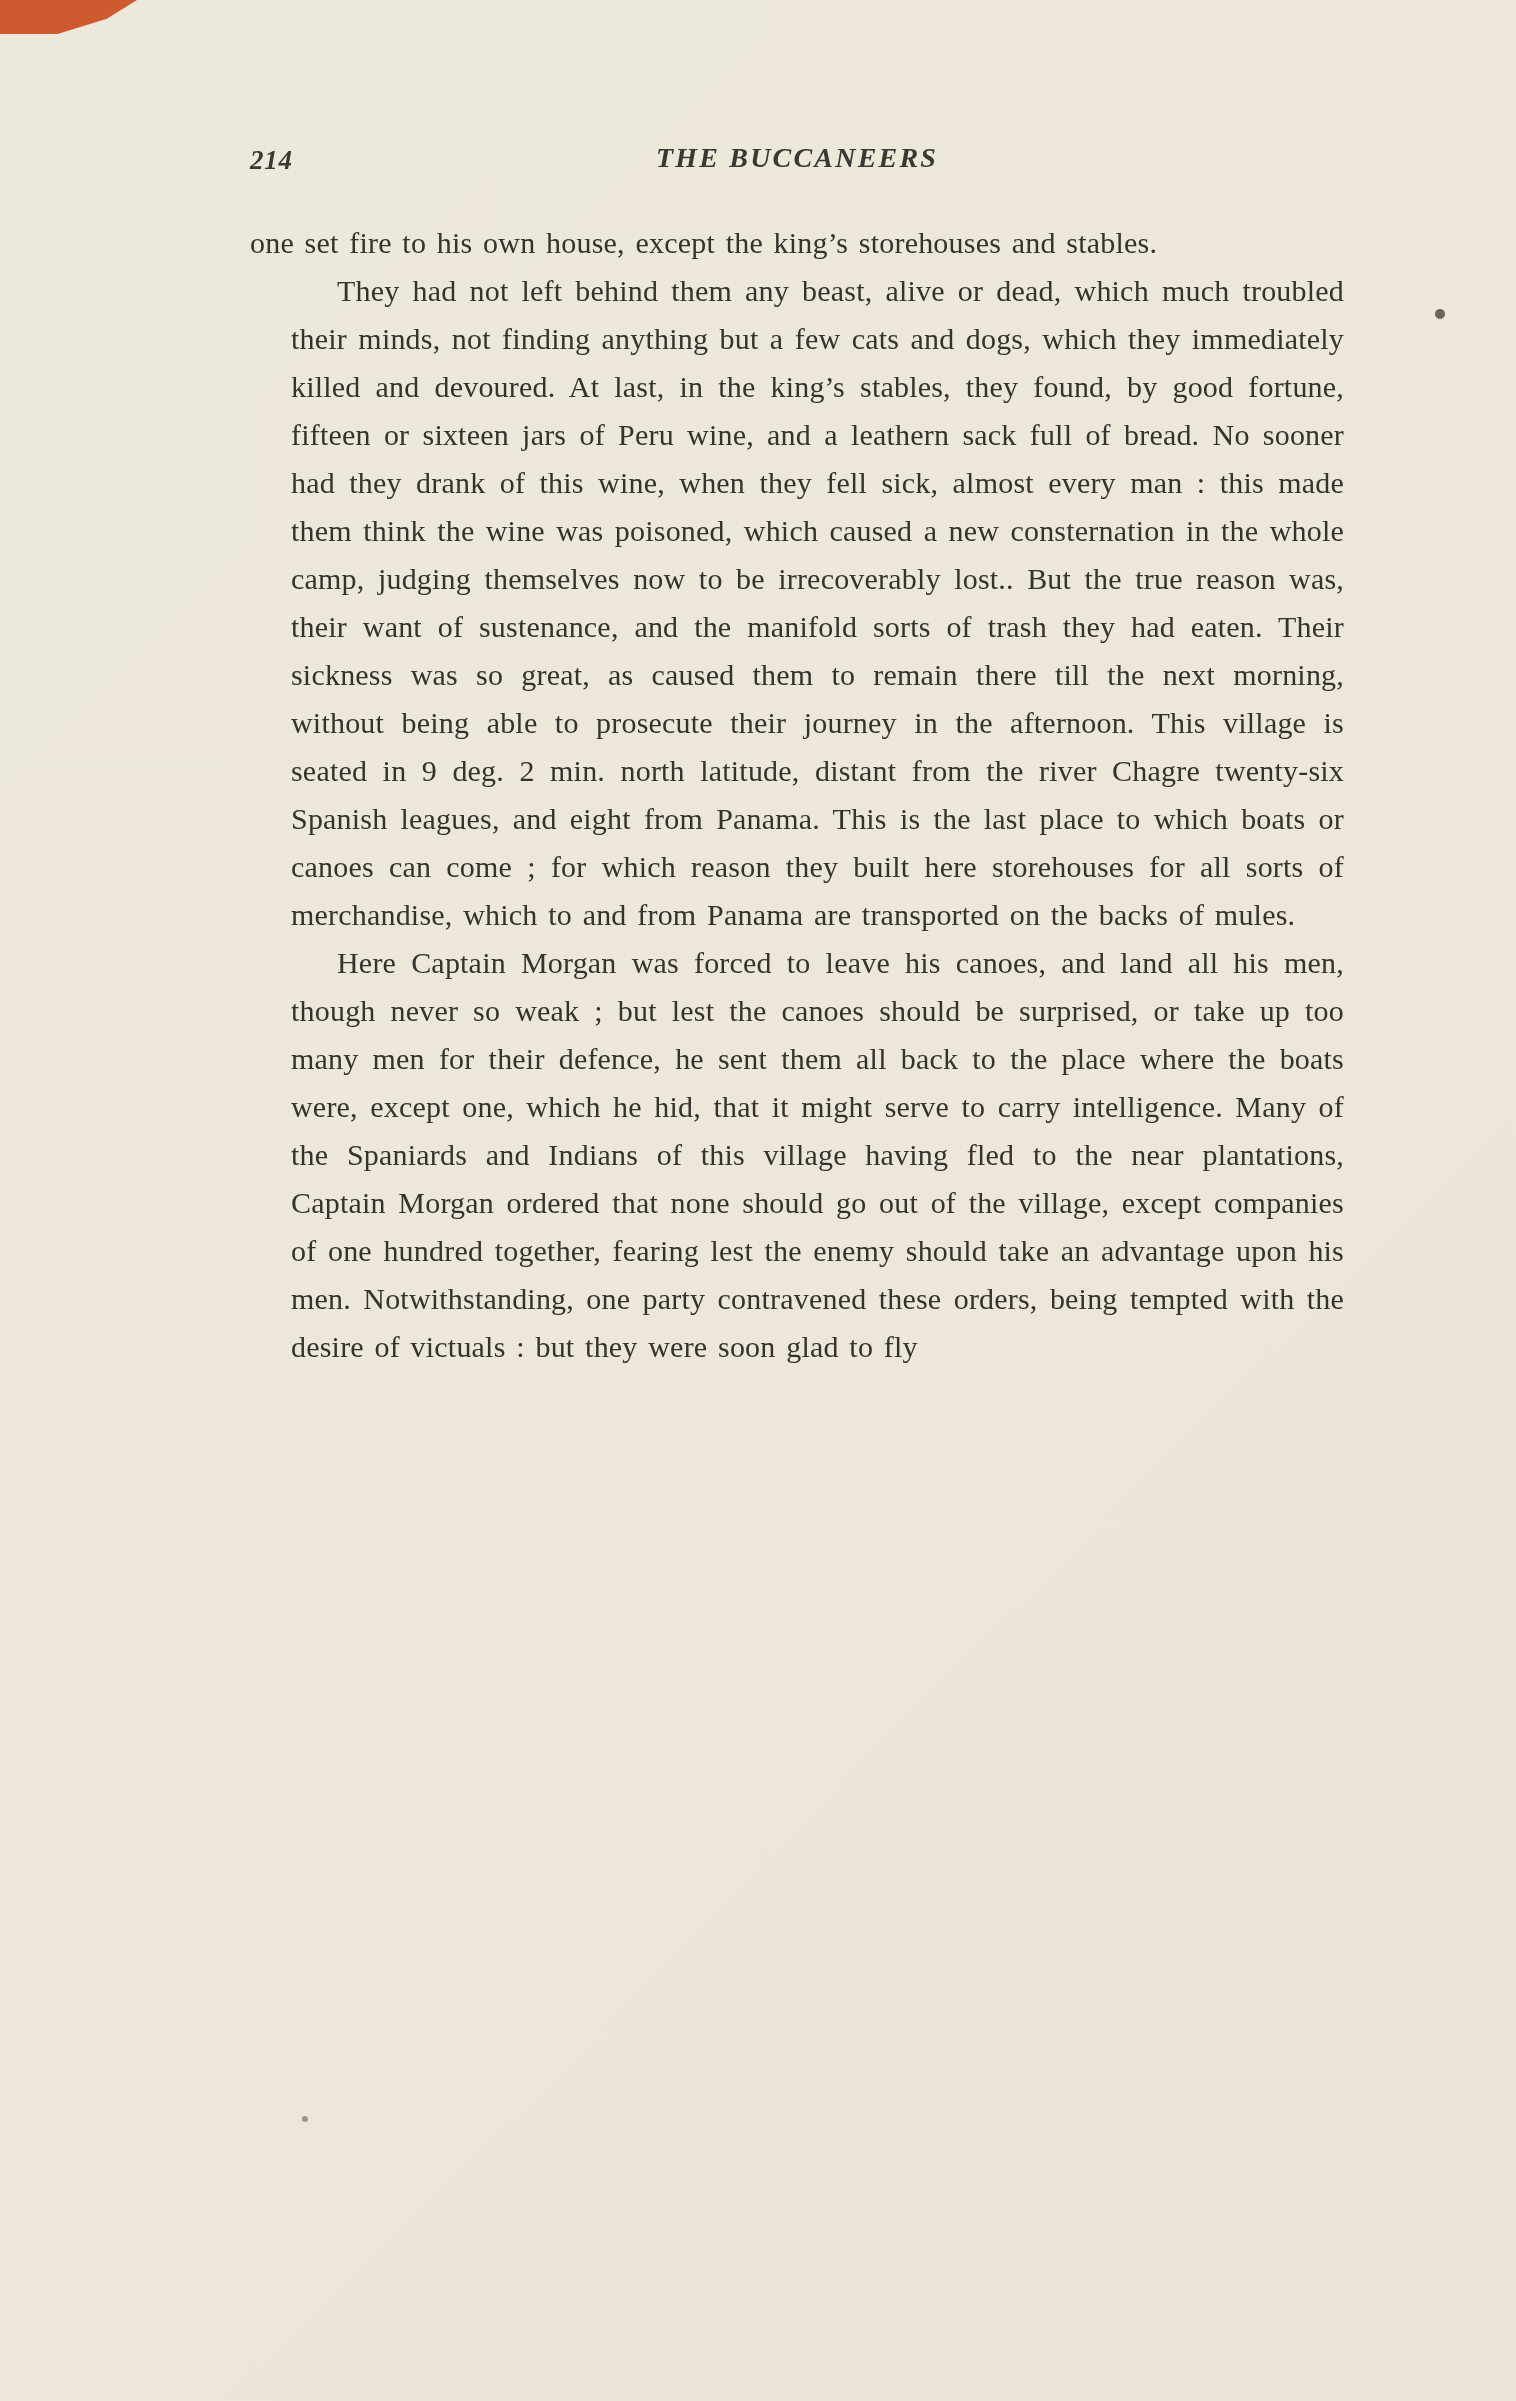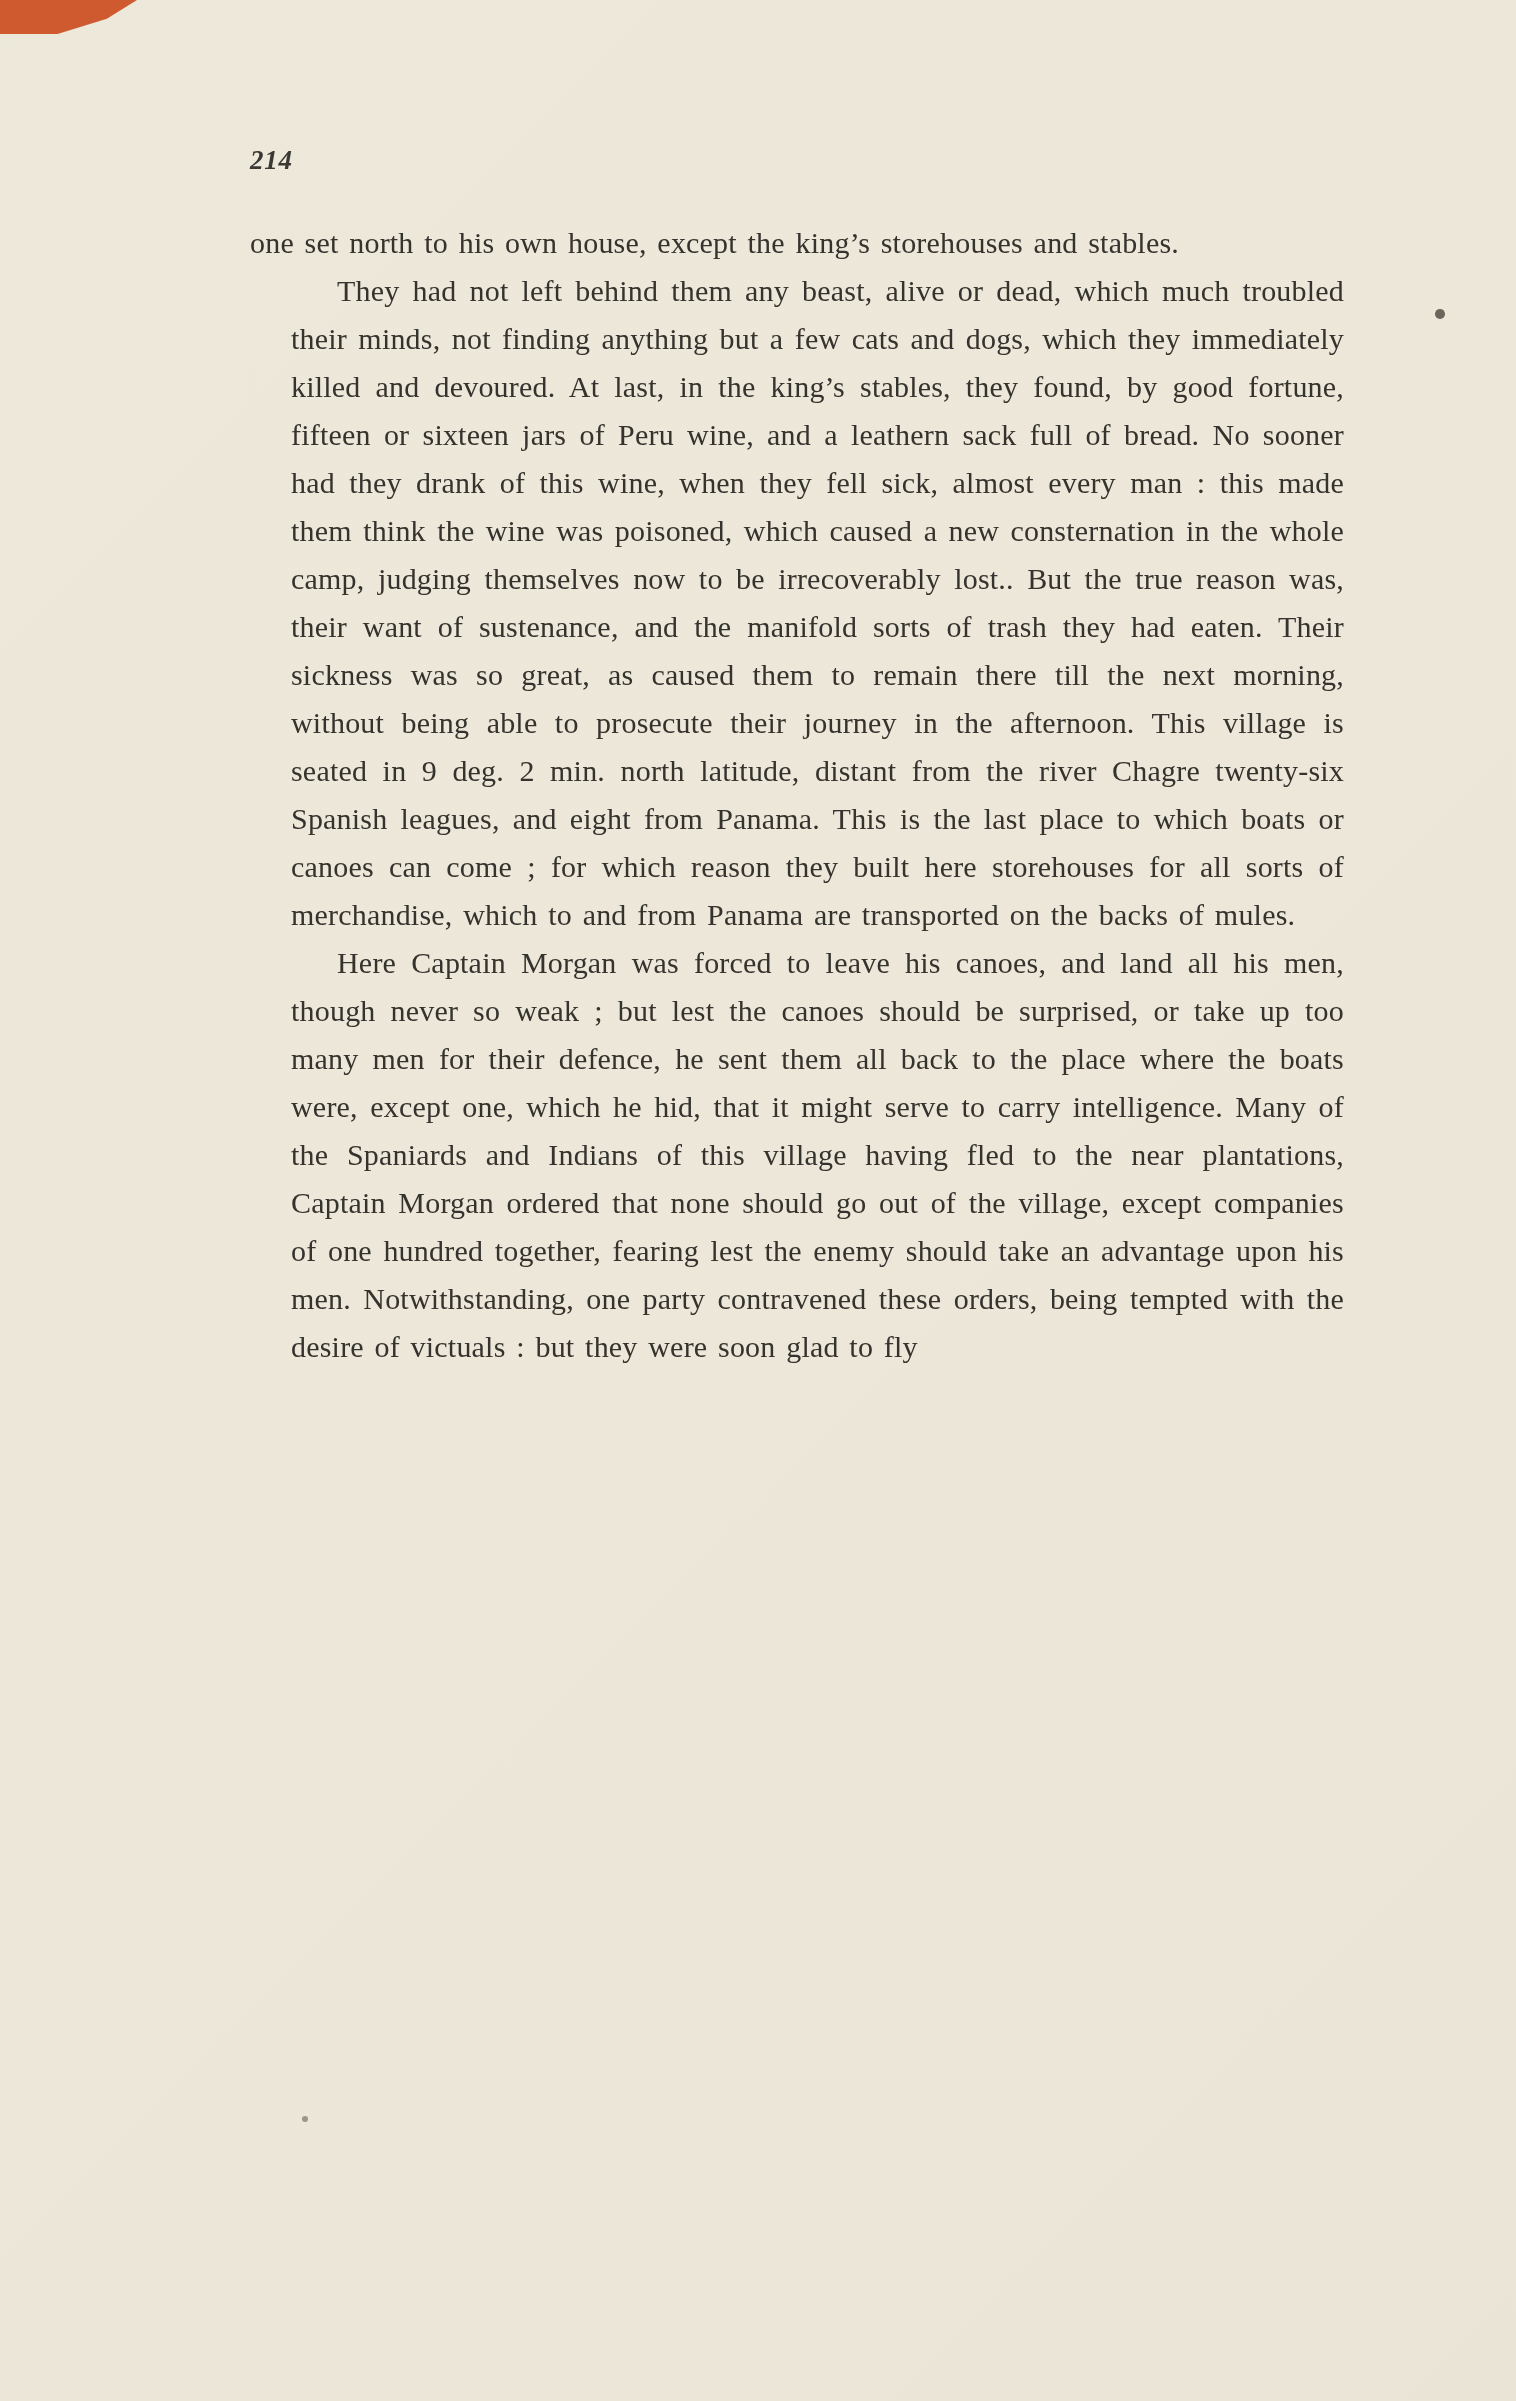--- a/index.html
+++ b/index.html
@@ -91,24 +91,25 @@
 <div class="page">
 
   <div class="corner-stain"></div>
   <div class="speck speck-1"></div>
   <div class="speck speck-2"></div>
 
   <div class="text-block">
 
     <div class="running-head">
       <span class="page-number">214</span>
+      <span class="running-title">THE BUCCANEERS</span>
     </div>
 
     <div class="body-text">
-      <p>one set north to his own house, except the king’s storehouses and stables.</p>
+      <p>one set fire to his own house, except the king’s storehouses and stables.</p>
       <p class="indent">They had not left behind them any beast, alive or dead, which much troubled their minds, not finding anything but a few cats and dogs, which they immediately killed and devoured.  At last, in the king’s stables, they found, by good fortune, fifteen or sixteen jars of Peru wine, and a leathern sack full of bread.  No sooner had they drank of this wine, when they fell sick, almost every man : this made them think the wine was poisoned, which caused a new consternation in the whole camp, judging themselves now to be irrecoverably lost..  But the true reason was, their want of sustenance, and the manifold sorts of trash they had eaten.  Their sickness was so great, as caused them to remain there till the next morning, without being able to prosecute their journey in the afternoon.  This village is seated in 9 deg. 2 min. north latitude, distant from the river Chagre twenty-six Spanish leagues, and eight from Panama.  This is the last place to which boats or canoes can come ; for which reason they built here storehouses for all sorts of merchandise, which to and from Panama are transported on the backs of mules.</p>
       <p class="indent">Here Captain Morgan was forced to leave his canoes, and land all his men, though never so weak ; but lest the canoes should be surprised, or take up too many men for their defence, he sent them all back to the place where the boats were, except one, which he hid, that it might serve to carry intelligence.  Many of the Spaniards and Indians of this village having fled to the near plantations, Captain Morgan ordered that none should go out of the village, except companies of one hundred together, fearing lest the enemy should take an advantage upon his men.  Notwithstanding, one party contravened these orders, being tempted with the desire of victuals : but they were soon glad to fly</p>
     </div>
 
   </div>
 
 </div>
 
 
 </body></html>

